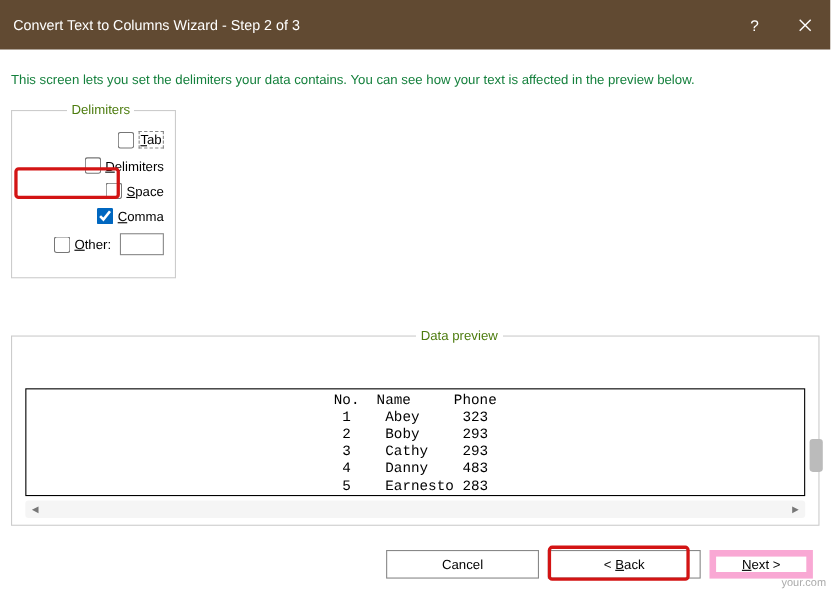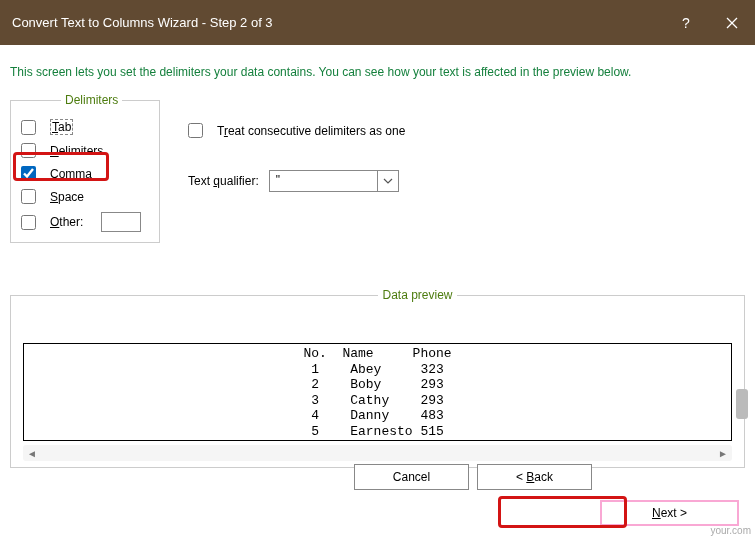--- a/index.html
+++ b/index.html
@@ -42,25 +42,26 @@
       margin: 0 10px;
       padding: 12px 10px 10px 10px;
       position: relative;
     }
     legend { padding: 0 4px; color: #4d7c0f; font-size: 12px; margin-left: 40px; }
     .delim-fieldset { width: 150px; }
     .options-wrap { display: flex; gap: 18px; align-items: flex-start; }
     .check-row {
       display: flex;
       align-items: center;
-      gap: 14px;
+      gap: 4px;
       margin-bottom: 8px;
       position: relative;
-    }
-    .check-row:last-child { margin-bottom: 0; }
+      justify-content: flex-end;
+    }
+    .check-row:last-child { margin-bottom: 10px; }
     input[type=checkbox] {
       width: 15px; height: 15px;
       accent-color: #0067c0;
     }
     .dashed-box {
       border: 1px dashed #888;
       padding: 0 1px;
     }
     .underline-first::first-letter { text-decoration: underline; }
     .highlight {
@@ -137,32 +138,31 @@
       font-size: 10px;
     }
     .buttons {
       position: absolute;
       bottom: 12px;
       right: 16px;
       display: flex;
       gap: 8px;
     }
     .btn {
-      width: 115px;
+      width: 139px;
       height: 26px;
       border: 1px solid #888;
       background: #fff;
       font-size: 12px;
       font-family: inherit;
       cursor: pointer;
     }
     .btn.primary {
-      border: 2px solid #f9a8d4;
-      width: 139px;
-      margin-top: 36px;
+      border: 6px solid #f9a8d4;
+      width: 94px;
     }
     .watermark {
       position: absolute;
       bottom: 2px;
       right: 4px;
       font-size: 10px;
       color: #aaa;
       font-family: Arial, sans-serif;
     }
   </style>
@@ -187,63 +187,46 @@
     <legend>Delimiters</legend>
     <div class="check-row">
       <input type="checkbox" style="">
       <span class="dashed-box underline-first">Tab</span>
     </div>
     <div class="check-row">
       <input type="checkbox" style="">
       <span class="underline-first">Delimiters</span>
     </div>
     <div class="check-row">
+      <input type="checkbox" style="">
+      <span class="underline-first">Space</span>
+    </div>
+    <div class="check-row">
       <input type="checkbox" checked="" style="">
       <span class="underline-first">Comma</span>
     </div>
     <div class="check-row">
       <input type="checkbox" style="">
-      <span class="underline-first">Space</span>
-    </div>
-    <div class="check-row">
-      <input type="checkbox" style="">
       <span class="underline-first">Other:</span>
       <input type="text" class="other-input" style="">
     </div>
   </fieldset>
 
-  <div class="right-opts">
-    <div class="check-row">
-      <input type="checkbox" style="">
-      <span>T<u>r</u>eat consecutive delimiters as one</span>
-    </div>
-    <div class="qualifier-row">
-      <span>Text <u>q</u>ualifier:</span>
-      <div class="combo">
-        <div class="combo-val">"</div>
-        <div class="combo-arrow">
-          <svg width="10" height="6" viewBox="0 0 10 6">
-              <path d="M1 1 L5 5 L9 1" stroke="#555" stroke-width="1.2" fill="none"></path>
-            </svg>
-        </div>
-      </div>
-    </div>
-  </div>
 </div>
 
 <fieldset class="preview-fieldset">
   <legend>Data preview</legend>
   <div style="position:relative">
     <div class="preview-box">
       <div class="preview-content" id="preview-content">No.  Name     Phone
 1    Abey     323
 2    Boby     293
 3    Cathy    293
 4    Danny    483
-5    Earnesto 515</div>
+5    Earnesto 283</div>
     </div>
     <div class="scroll-handle"></div>
   </div>
   <div class="hscroll">
     <span>◄</span>
     <span>►</span>
   </div>
 </fieldset>
 
 <div class="buttons">

